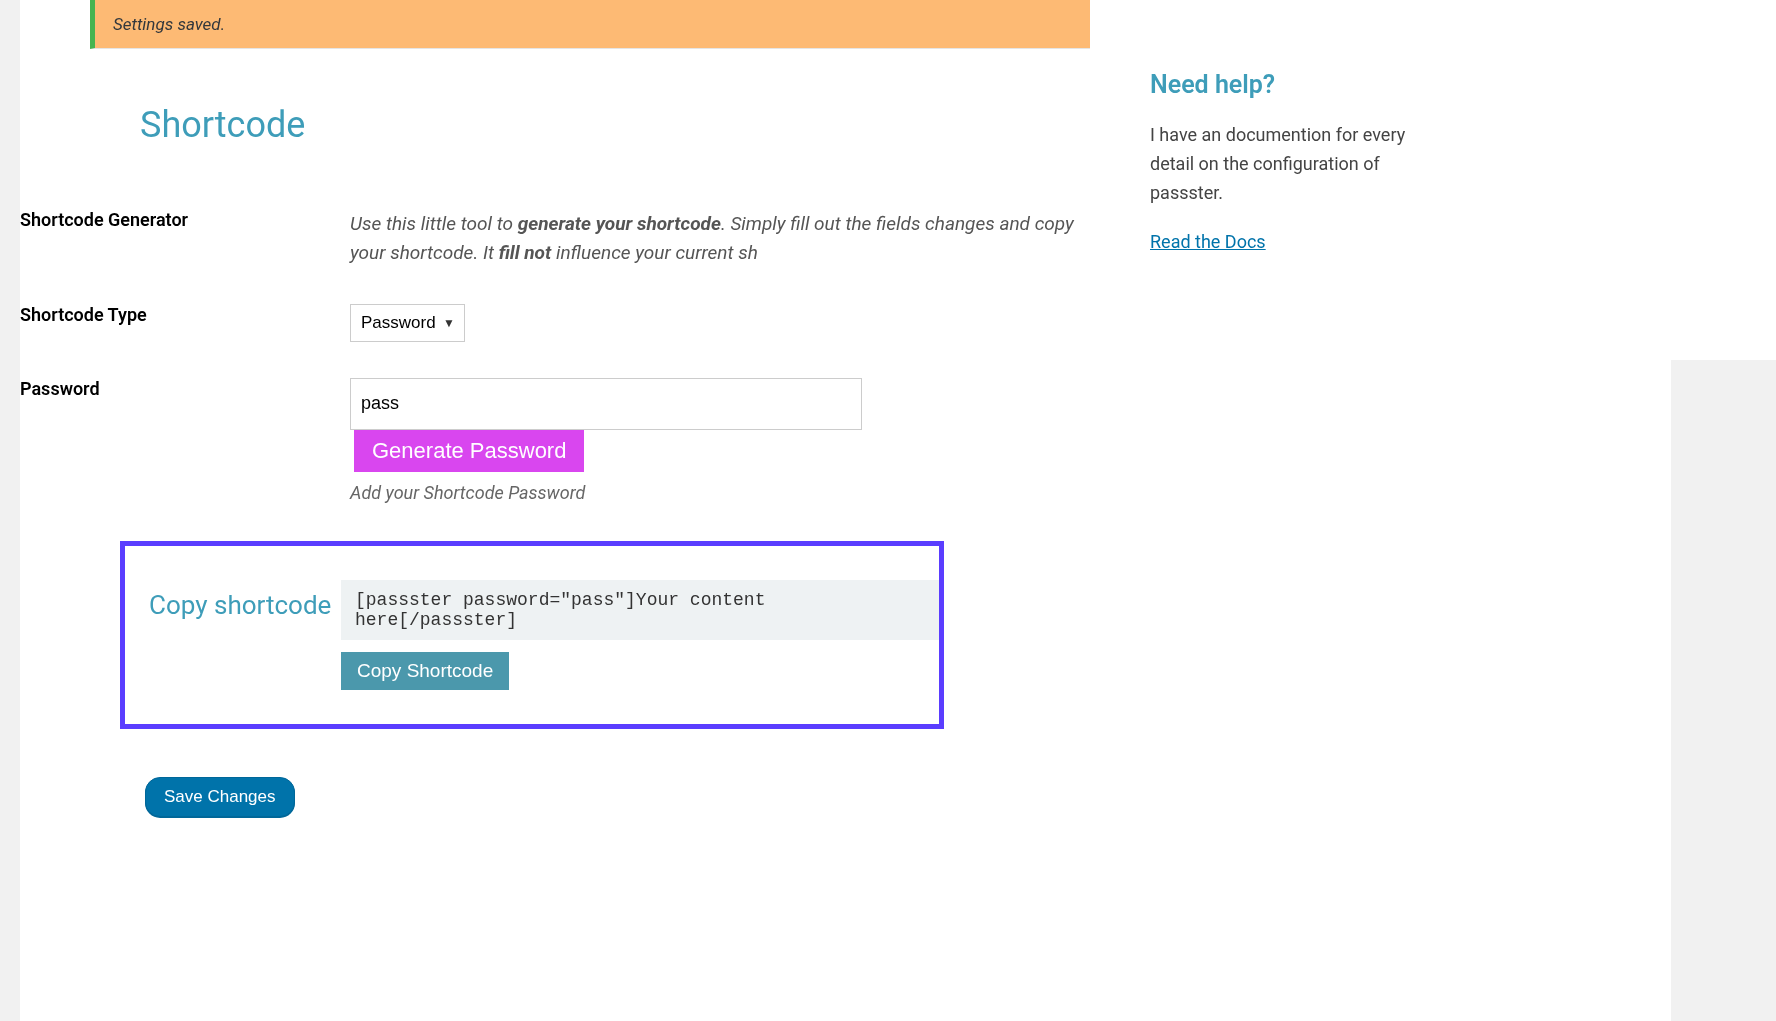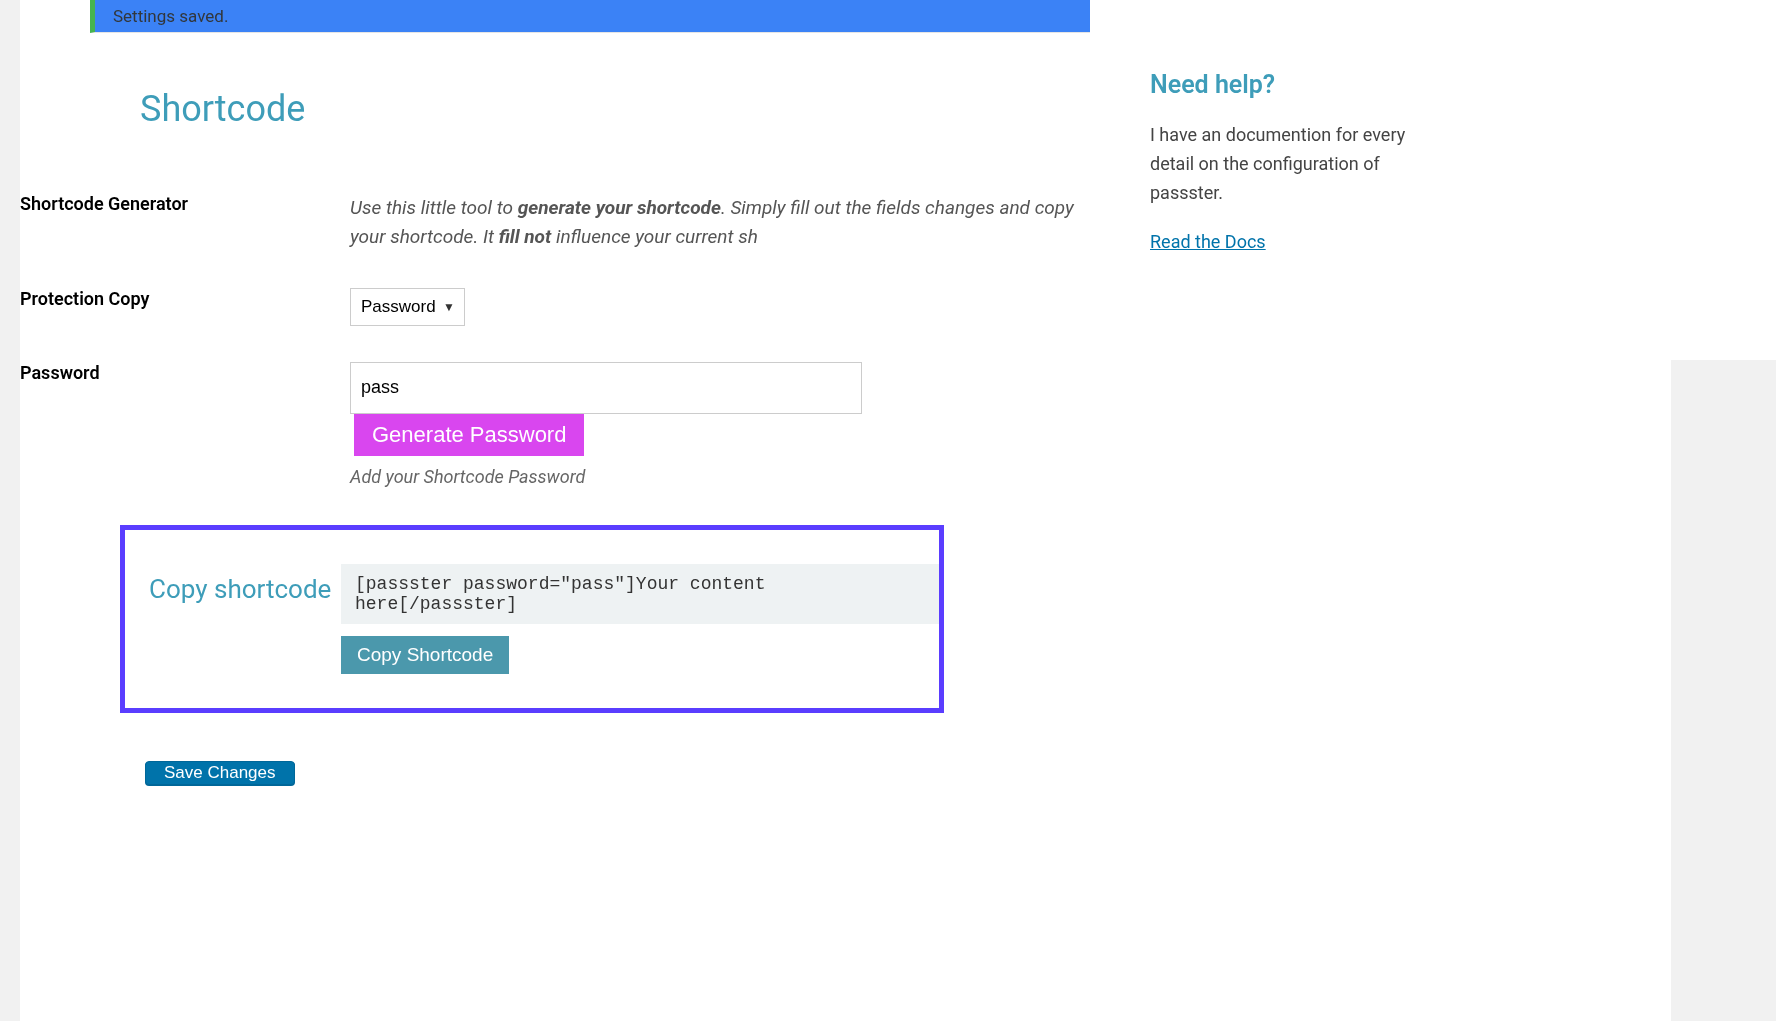--- a/index.html
+++ b/index.html
@@ -38,26 +38,27 @@
   .right-gray {
     position: absolute;
     right: 0;
     top: 360px;
     width: 105px;
     height: 661px;
     background: #f1f1f1;
   }
   .notice {
     border-left: 5px solid #46b450;
-    padding: 6px 18px;
+    padding: 14px 18px;
     margin: 0 0 10px 70px;
-    background: #3b82f6;
+    background: #fdba74;
     border-bottom: 1px solid #e5e5e5;
     font-size: 17px;
     color: #32373c;
+    font-style: italic;
   }
   .section-heading {
     color: #3e9db9;
     font-size: 36px;
     font-weight: 400;
     margin: 55px 0 45px 120px;
   }
   .form-table {
     width: 100%;
     border-collapse: collapse;
@@ -163,22 +164,22 @@
     font-size: 19px;
     padding: 8px 16px;
     cursor: pointer;
     display: inline-block;
   }
   .btn-save {
     background: #0073aa;
     color: #fff;
     border: 1px solid #006799;
     font-size: 17px;
-    padding: 1px 18px;
-    border-radius: 4px;
+    padding: 9px 18px;
+    border-radius: 15px;
     cursor: pointer;
     margin: 48px 0 0 125px;
     box-shadow: 0 1px 0 #006799;
   }
   .sidebar-heading {
     color: #3e9db9;
     font-size: 25px;
     font-weight: 600;
     margin-bottom: 22px;
   }
@@ -218,21 +219,21 @@
           </td>
           <td class="field-cell">
             <p class="desc-italic">
               <span>Use this little tool to </span><span class="strong">generate your shortcode</span><span>. Simply fill out the fields changes and copy your shortcode. It </span><span class="strong">fill not</span><span> influence your current sh</span>
             </p>
           </td>
         </tr>
 
         <tr class="row">
           <td class="label-cell">
-            <span>Protection Copy</span>
+            <span>Shortcode Type</span>
           </td>
           <td class="field-cell">
             <span class="select-wrap">
               <select class="select">
                 <option>Password</option>
               </select>
               <span class="select-caret">▼</span>
             </span>
           </td>
         </tr>

